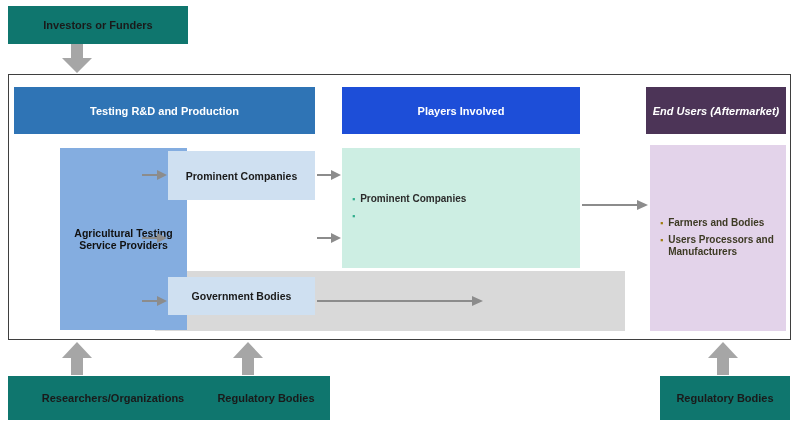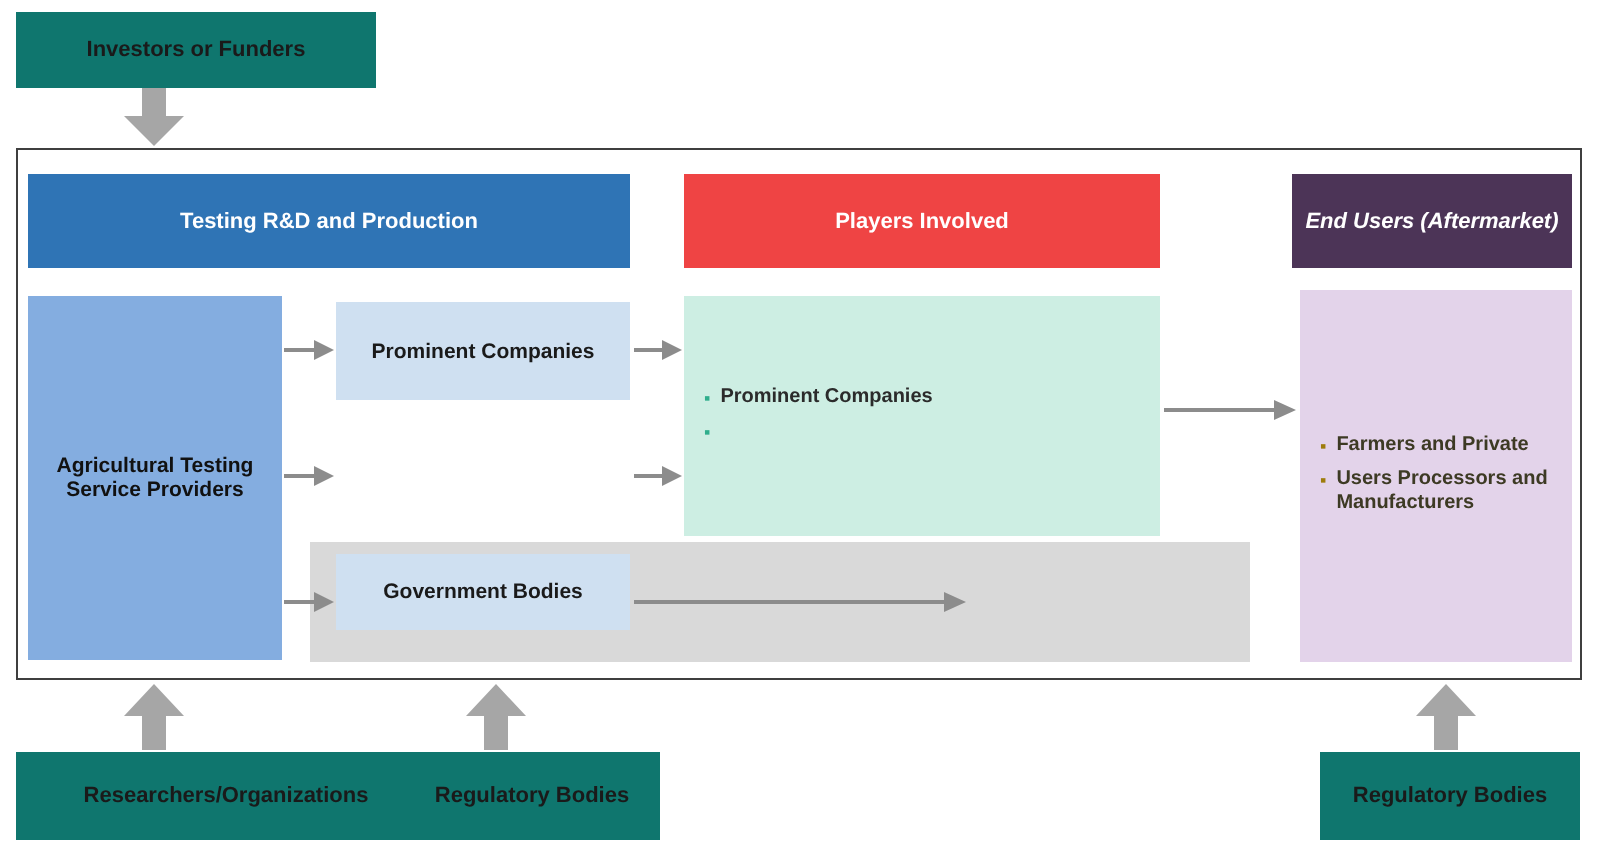--- a/index.html
+++ b/index.html
@@ -3,23 +3,23 @@
 <meta charset="utf-8">
 <style>
   html,body { margin:0; padding:0; background:#ffffff; font-family:"Liberation Sans", sans-serif; }
   .canvas { position:relative; width:800px; height:432px; background:#ffffff; overflow:hidden; }
   .abs { position:absolute; }
   .center { display:flex; align-items:center; justify-content:center; text-align:center; }
   .gray-box { background:#0f766e; color:#1a1a1a; font-weight:bold; font-size:11px; }
   .frame { position:absolute; left:8px; top:74px; width:781px; height:264px; border:1.5px solid #3f3f3f; background:#ffffff; }
   .hdr { color:#ffffff; font-weight:bold; font-size:11px; }
   .hdr-blue   { background:#2f74b5; }
-  .hdr-teal   { background:#ef4444;align-items:center; }
+  .hdr-teal   { background:#1d4ed8;align-items:center; }
   .hdr-purple { background:#4c3457;font-style:italic; }
-  .provider   { background:#84ade0; color:#111111; font-weight:bold; font-size:10.5px; padding:0 8px; box-sizing:border-box; }
+  .provider   { background:#84ade0; color:#111111; font-weight:bold; font-size:10.5px; padding:0 8px; box-sizing:border-box;margin-left:46px; }
   .light-blue { background:#cfe0f1; color:#1a1a1a; font-weight:bold; font-size:10.5px; }
   .band       { background:#d9d9d9; }
   .panel      { display:flex; flex-direction:column; justify-content:center; gap:4px; box-sizing:border-box; }
   .light-teal   { background:#cdeee3; padding-left:10px; padding-right:6px; }
   .light-purple { background:#e3d3ea; padding-left:10px; padding-right:6px; }
   .bullet-row { display:flex; gap:5px; font-size:10px; font-weight:bold; color:#2b2b2b; line-height:1.25; align-items:flex-start; }
   .bullet-row .sq { font-size:9px; line-height:1.4; }
   .sq-teal { color:#2fae8c; }
   .sq-gold { color:#9e7c0c; }
   .light-purple .bullet-row { color:#3d3a24; }
@@ -68,21 +68,21 @@
       <span>Prominent Companies</span>
     </div>
     <div class="bullet-row">
       <span class="sq sq-teal">▪</span>
     </div>
   </div>
 
   <div class="abs panel light-purple" style="left:650px;top:145px;width:136px;height:186px">
     <div class="bullet-row">
       <span class="sq sq-gold">▪</span>
-      <span>Farmers and Private</span>
+      <span>Farmers and Bodies</span>
     </div>
     <div class="bullet-row">
       <span class="sq sq-gold">▪</span>
       <span>Users Processors and Manufacturers</span>
     </div>
   </div>
 
   <svg class="arrow" style="left:142px;top:169px" width="25" height="12">
     <line x1="0" y1="6" x2="16" y2="6" stroke="#8c8c8c" stroke-width="2"></line>
     <polygon points="15,1 25,6 15,11" fill="#8c8c8c"></polygon>

